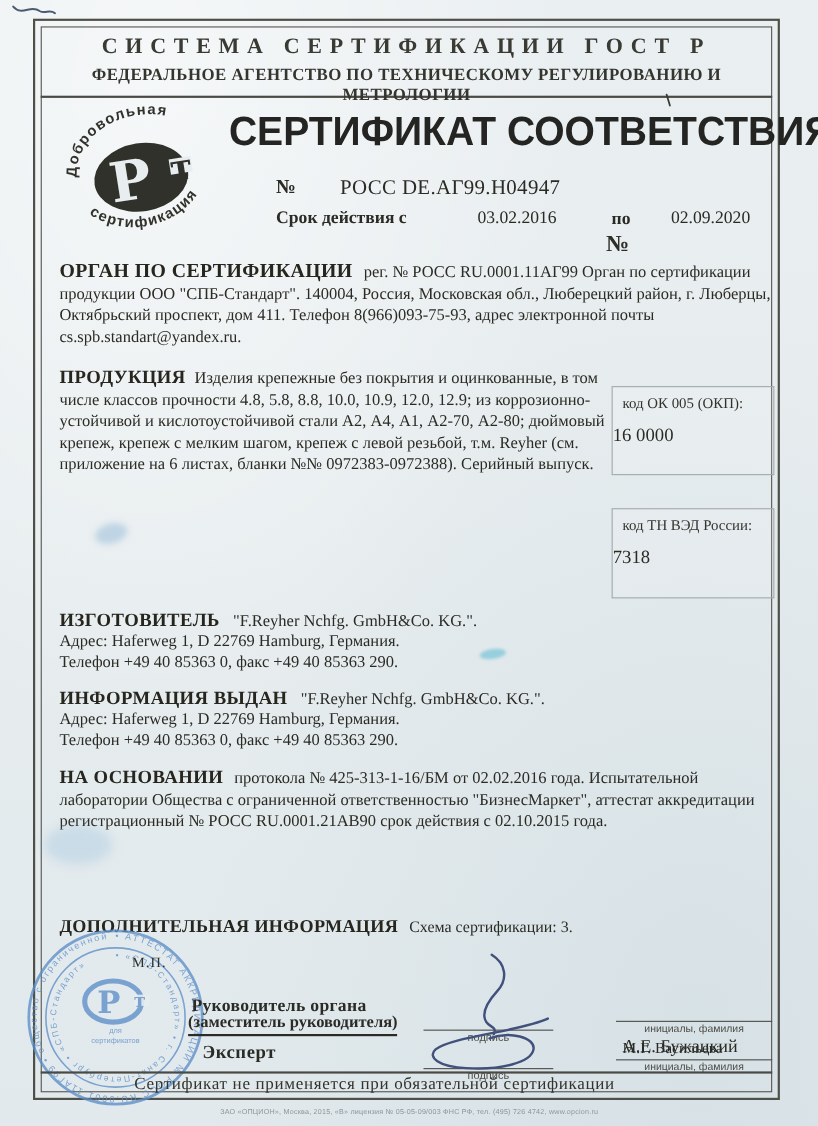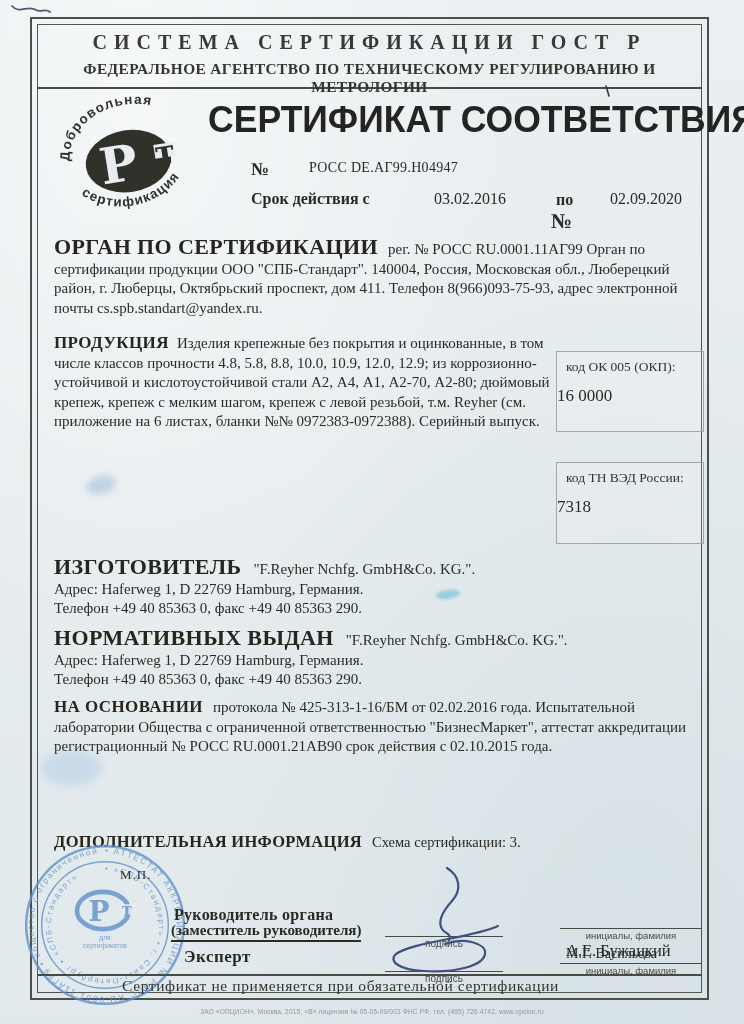--- a/index.html
+++ b/index.html
@@ -19,44 +19,44 @@
   #system-title{left:37px;top:31px;width:665px;text-align:center;font-weight:bold;
     font-size:20px;letter-spacing:7px;color:#3a3a34;}
   #agency-title{left:37px;top:60px;width:665px;text-align:center;font-weight:bold;
     font-size:15.5px;letter-spacing:.4px;color:#35352f;transform:scaleX(.99);}
   
   #rst-logo{left:56px;top:94px;width:146px;height:126px;}
   
   #cert-title{left:198px;top:99px;width:504px;text-align:center;font-family:"Liberation Sans",sans-serif;
     font-weight:bold;font-size:37px;letter-spacing:0;color:#242422;transform:scaleX(.96);white-space:nowrap;}
   #cert-no-label{left:251px;top:159px;font-size:18px;font-weight:bold;}
-  #cert-no-value{left:309px;top:160px;font-size:14px;letter-spacing:.3px;}
+  #cert-no-value{left:309px;top:160px;font-size:19px;letter-spacing:.3px;}
   #validity-label{left:251px;top:190px;font-size:16px;font-weight:bold;}
   #date-from{left:434px;top:190px;font-size:16px;}
   #po-label{left:556px;top:191px;font-size:16px;font-weight:bold;}
   #date-to{left:610px;top:190px;font-size:16px;}
   #blank-no-label{left:551px;top:209px;font-size:21px;font-weight:bold;color:#2e2e28;}
   #blank-no-value{left:577px;top:207px;font-family:"DejaVu Sans Mono",monospace;
     font-size:24px;letter-spacing:2.5px;color:#d95f53;}
   
   .sec-label{font-weight:bold;color:#26261f;}
   .para{font-size:15px;line-height:19.5px;color:#2b2b24;}
   #org-block{left:54px;top:237px;width:650px;}
-  #org-block .sec-label{font-size:22px;letter-spacing:.4px;margin-right:10px;}
+  #org-block .sec-label{font-size:18px;letter-spacing:.4px;margin-right:10px;}
   #product-block{left:54px;top:333px;width:506px;}
   #product-block .sec-label{font-size:17px;letter-spacing:.4px;margin-right:8px;}
   .code-box{border:1px solid #a2a8aa;background:rgba(255,255,255,.12);}
   #okp-box{left:556px;top:351px;width:146px;height:79px;}
   #tnved-box{left:556px;top:462px;width:146px;height:80px;}
   .code-box .box-label{font-size:13.5px;padding:7px 0 0 9px;color:#33332d;}
   .code-box .box-value{font-size:17px;margin-top:11px;color:#2b2b24;}
   #conf-block{left:54px;top:440px;width:500px;}
   #conf-block .sec-label{display:block;font-size:16px;letter-spacing:.2px;}
   #conf-note{font-size:14.5px;margin-top:1px;}
-  .company-block .sec-label{font-size:22px;letter-spacing:.4px;margin-right:12px;}
+  .company-block .sec-label{font-size:17px;letter-spacing:.4px;margin-right:12px;}
   .company-block .company-name{font-size:15px;}
   .company-block .company-line{font-size:15px;line-height:19px;}
   #manufacturer-block{left:54px;top:554px;width:640px;}
   #issued-block{left:54px;top:625px;width:640px;}
   #basis-block{left:54px;top:697px;width:652px;}
   #basis-block .sec-label{font-size:17px;letter-spacing:.4px;margin-right:10px;}
   #additional-block{left:54px;top:832px;width:640px;}
   #additional-block .sec-label{font-size:16.5px;letter-spacing:.3px;margin-right:10px;}
   #additional-block .add-text{font-size:14.5px;}
   
@@ -143,21 +143,21 @@
     <div class="box-value">7318</div>
   </div>
 
   <div class="abs company-block" id="manufacturer-block">
     <div><span class="sec-label">ИЗГОТОВИТЕЛЬ</span><span class="company-name">"F.Reyher Nchfg. GmbH&amp;Co. KG.".</span></div>
     <div class="company-line">Адрес: Haferweg 1, D 22769 Hamburg, Германия.</div>
     <div class="company-line">Телефон +49 40 85363 0, факс +49 40 85363 290.</div>
   </div>
 
   <div class="abs company-block" id="issued-block">
-    <div><span class="sec-label">НОРМАТИВНЫХ ВЫДАН</span><span class="company-name">"F.Reyher Nchfg. GmbH&amp;Co. KG.".</span></div>
+    <div><span class="sec-label">ИНФОРМАЦИЯ ВЫДАН</span><span class="company-name">"F.Reyher Nchfg. GmbH&amp;Co. KG.".</span></div>
     <div class="company-line">Адрес: Haferweg 1, D 22769 Hamburg, Германия.</div>
     <div class="company-line">Телефон +49 40 85363 0, факс +49 40 85363 290.</div>
   </div>
 
   <div class="abs para" id="basis-block">
     <span class="sec-label">НА ОСНОВАНИИ</span><span>протокола № 425-313-1-16/БМ от 02.02.2016 года. Испытательной лаборатории Общества с ограниченной ответственностью "БизнесМаркет", аттестат аккредитации регистрационный № РОСС RU.0001.21АВ90 срок действия с 02.10.2015 года.</span>
   </div>
 
   <div class="abs" id="additional-block">
     <span class="sec-label">ДОПОЛНИТЕЛЬНАЯ ИНФОРМАЦИЯ</span><span class="add-text">Схема сертификации: 3.</span>

